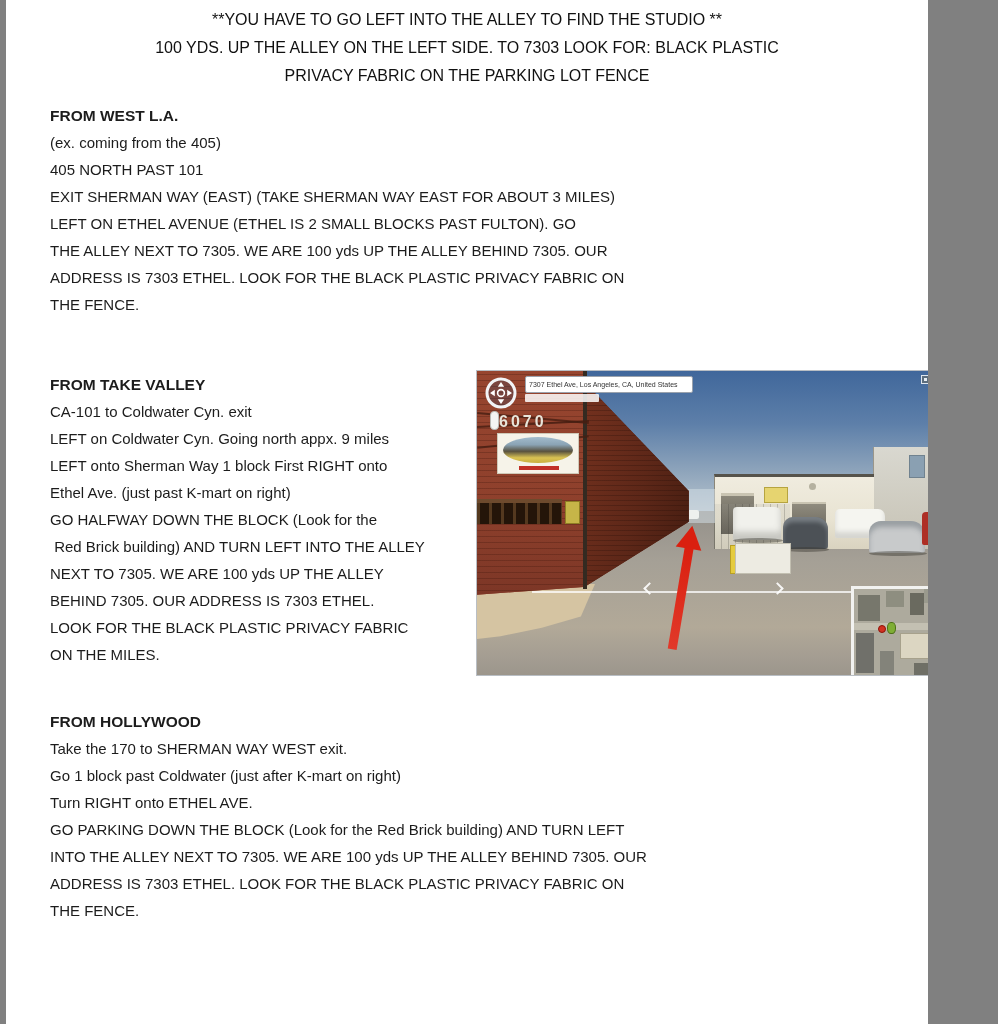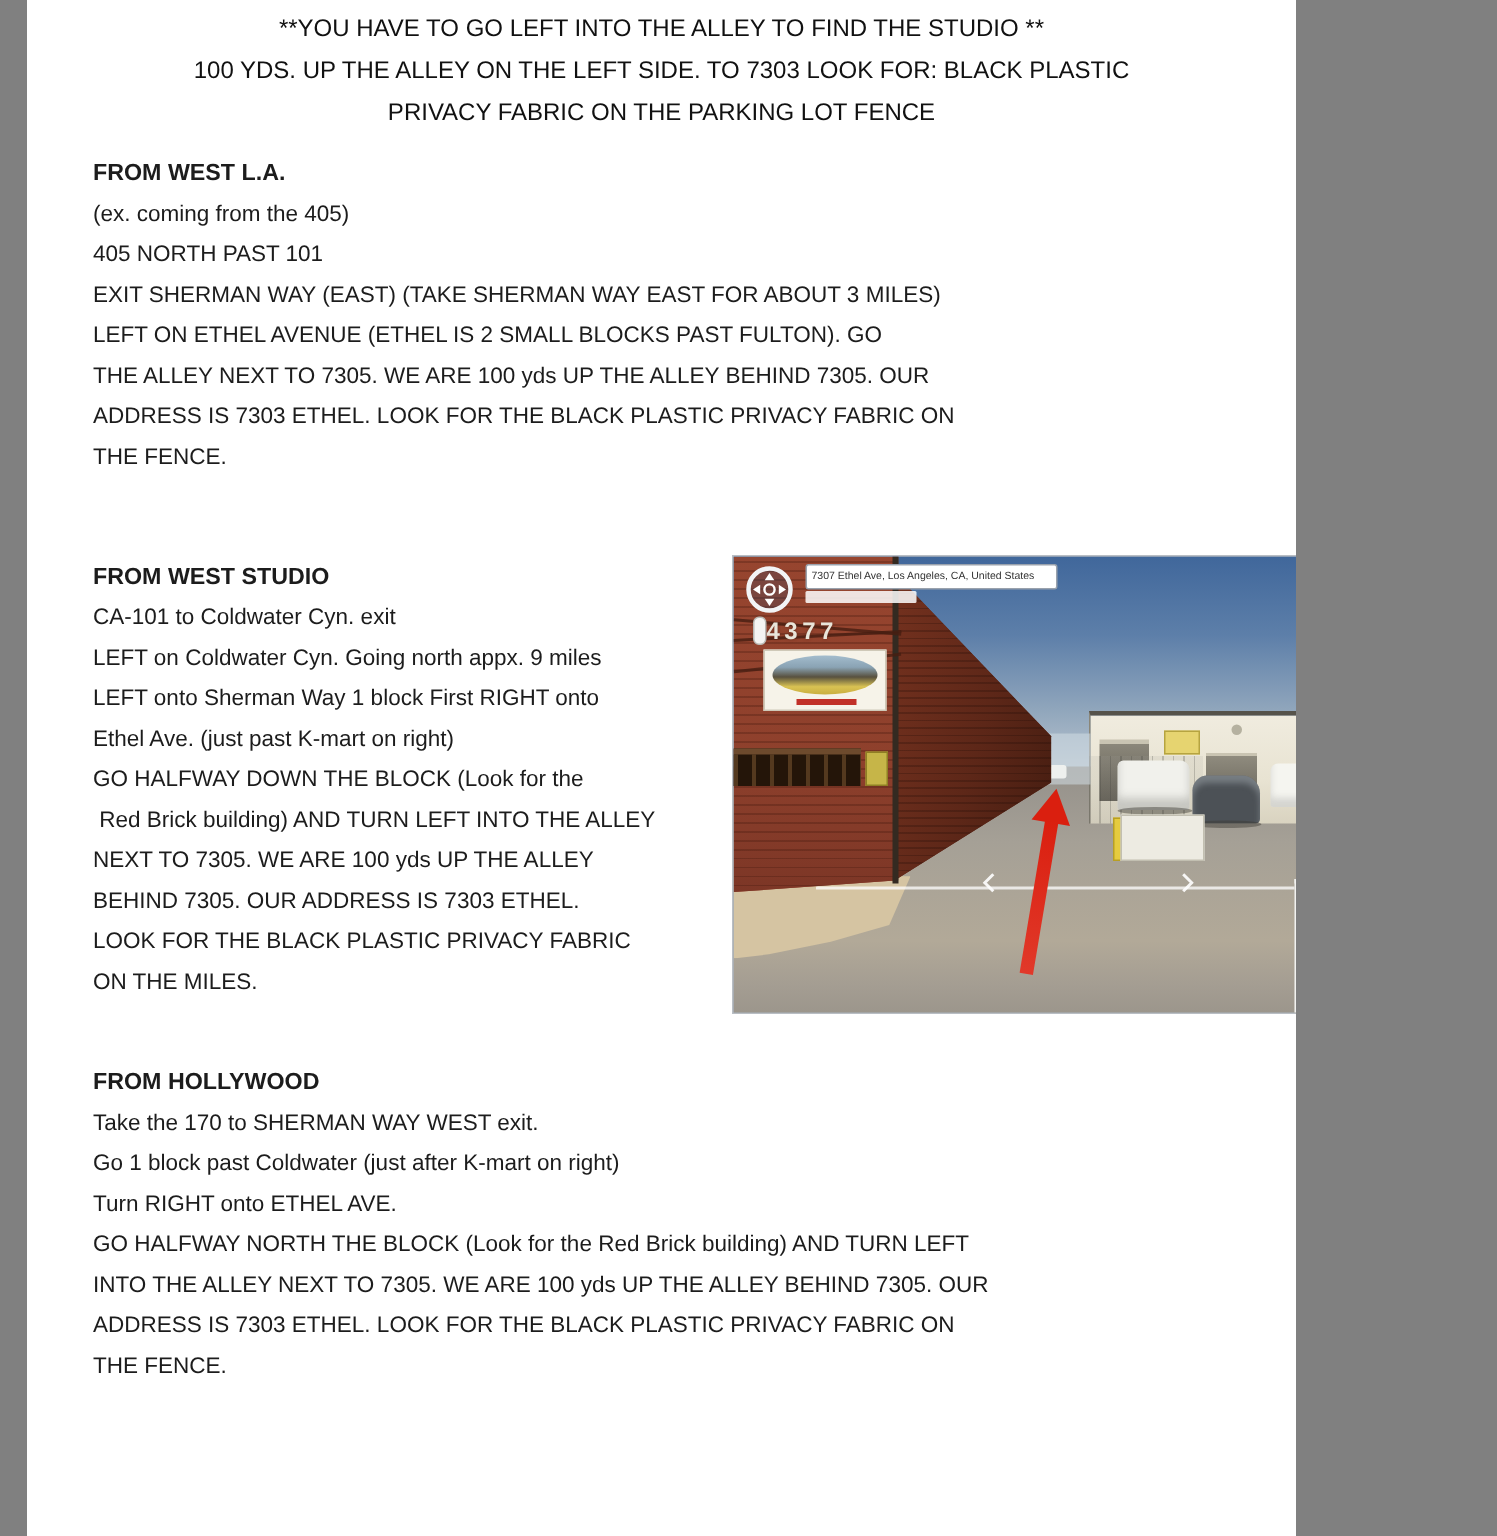--- a/index.html
+++ b/index.html
@@ -3,21 +3,21 @@
 <meta charset="utf-8">
 <style>
   html,body{margin:0;padding:0;}
   body{
     width:998px;height:1024px;position:relative;
     background:#808080;
     font-family:"Liberation Sans","DejaVu Sans",sans-serif;
     -webkit-font-smoothing:antialiased;
   }
   .page{
-    position:absolute;left:18px;top:0;width:846px;height:1024px;
+    position:absolute;left:6px;top:0;width:922px;height:1024px;
     background:#ffffff;color:#1c1c1c;overflow:hidden;
   }
   
   .doc-header{position:absolute;top:6px;left:0;width:100%;text-align:center;
     font-size:16px;line-height:28px;color:#111;}
   .section{position:absolute;left:44px;font-size:15px;line-height:27px;}
   .sec-title{font-weight:bold;font-size:15.5px;white-space:pre;}
   .t-line{white-space:pre;}
   .s1{top:102px;} .s2{top:371px;} .s3{top:708px;}
 
@@ -146,39 +146,39 @@
     <div class="t-line">(ex. coming from the 405)</div>
     <div class="t-line">405 NORTH PAST 101</div>
     <div class="t-line">EXIT SHERMAN WAY (EAST) (TAKE SHERMAN WAY EAST FOR ABOUT 3 MILES)</div>
     <div class="t-line">LEFT ON ETHEL AVENUE (ETHEL IS 2 SMALL BLOCKS PAST FULTON). GO</div>
     <div class="t-line">THE ALLEY NEXT TO 7305. WE ARE 100 yds UP THE ALLEY BEHIND 7305. OUR</div>
     <div class="t-line">ADDRESS IS 7303 ETHEL. LOOK FOR THE BLACK PLASTIC PRIVACY FABRIC ON</div>
     <div class="t-line">THE FENCE.</div>
   </div>
 
   <div class="section s2">
-    <div class="sec-title">FROM WEST STUDIO</div>
+    <div class="sec-title">FROM TAKE VALLEY</div>
     <div class="t-line">CA-101 to Coldwater Cyn. exit</div>
     <div class="t-line">LEFT on Coldwater Cyn. Going north appx. 9 miles</div>
     <div class="t-line">LEFT onto Sherman Way 1 block First RIGHT onto</div>
     <div class="t-line">Ethel Ave. (just past K-mart on right)</div>
     <div class="t-line">GO HALFWAY DOWN THE BLOCK (Look for the</div>
     <div class="t-line"> Red Brick building) AND TURN LEFT INTO THE ALLEY</div>
     <div class="t-line">NEXT TO 7305. WE ARE 100 yds UP THE ALLEY</div>
     <div class="t-line">BEHIND 7305. OUR ADDRESS IS 7303 ETHEL.</div>
     <div class="t-line">LOOK FOR THE BLACK PLASTIC PRIVACY FABRIC</div>
     <div class="t-line">ON THE MILES.</div>
   </div>
 
   <div class="section s3">
     <div class="sec-title">FROM HOLLYWOOD</div>
     <div class="t-line">Take the 170 to SHERMAN WAY WEST exit.</div>
     <div class="t-line">Go 1 block past Coldwater (just after K-mart on right)</div>
     <div class="t-line">Turn RIGHT onto ETHEL AVE.</div>
-    <div class="t-line">GO HALFWAY NORTH THE BLOCK (Look for the Red Brick building) AND TURN LEFT</div>
+    <div class="t-line">GO PARKING DOWN THE BLOCK (Look for the Red Brick building) AND TURN LEFT</div>
     <div class="t-line">INTO THE ALLEY NEXT TO 7305. WE ARE 100 yds UP THE ALLEY BEHIND 7305. OUR</div>
     <div class="t-line">ADDRESS IS 7303 ETHEL. LOOK FOR THE BLACK PLASTIC PRIVACY FABRIC ON</div>
     <div class="t-line">THE FENCE.</div>
   </div>
 
   <div class="photo">
     <div class="sky"></div>
     <div class="ground"></div>
     <div class="sand"></div>
     <div class="navline"></div>
@@ -207,21 +207,21 @@
     <div class="suv-red"></div>
     <div class="bollard"></div>
     <div class="panel-white"></div>
 
     <div class="brick-front"></div>
     <div class="brick-side"></div>
     <div class="pole"></div>
     <div class="wire w1"></div>
     <div class="wire w2"></div>
     <div class="wire w3"></div>
-    <div class="num7305">4377</div>
+    <div class="num7305">6070</div>
     <div class="zoom-pill"></div>
     <div class="banner">
       <div class="banner-oval"></div>
       <div class="banner-red"></div>
     </div>
     <div class="brick-vent"></div>
     <div class="side-sign"></div>
 
     <div class="arrow">
       <div class="arrow-head"></div>

